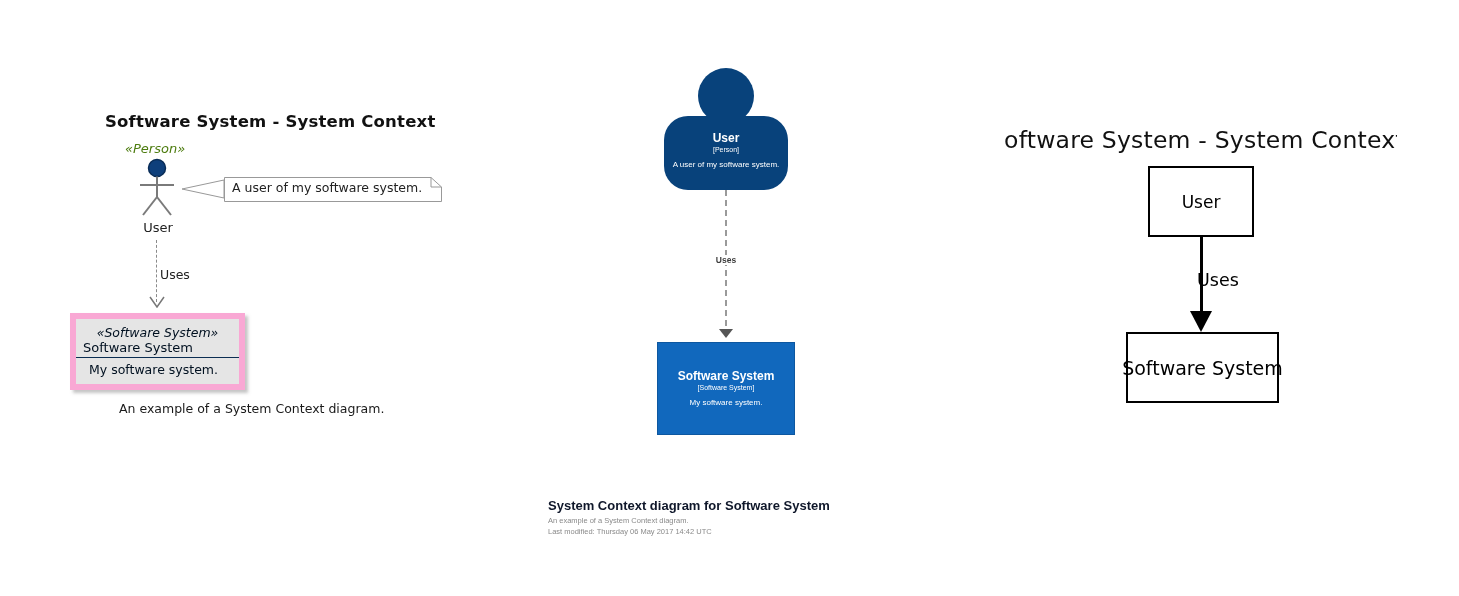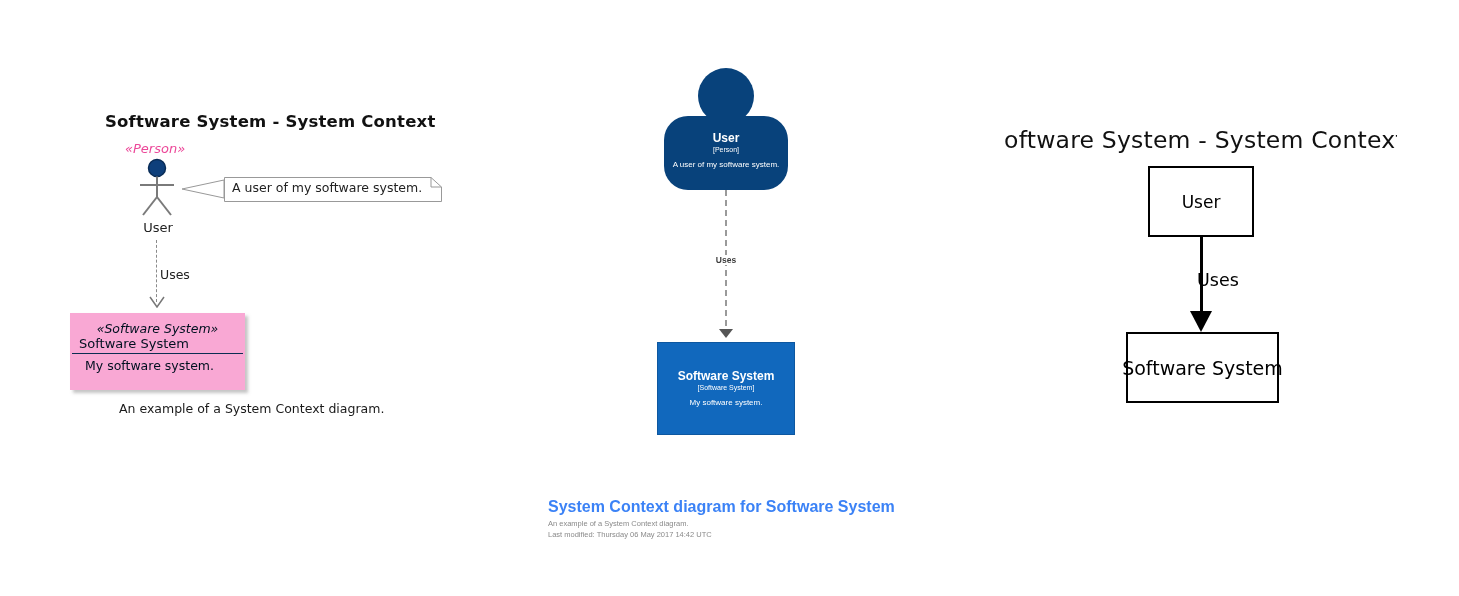--- a/index.html
+++ b/index.html
@@ -3,30 +3,30 @@
 <meta charset="utf-8">
 <style>
   * { margin:0; padding:0; box-sizing:border-box; }
   html,body { background:#fff; }
   body { font-family:"DejaVu Sans", sans-serif; }
   #canvas { position:relative; width:1459px; height:596px; background:#fff; overflow:hidden; }
   .abs { position:absolute; }
 
   
   .l-title { left:105px; top:112px; font-size:16.5px; font-weight:bold; color:#111; letter-spacing:.2px; }
-  .l-stereo { left:125px; top:141px; font-size:13px; font-style:italic; color:#ec4899; }
+  .l-stereo { left:125px; top:141px; font-size:13px; font-style:italic; color:#4d7c0f; }
   .l-actor { left:133px; top:156px; }
   .l-note-wrap { left:224px; top:177px; width:218px; height:25px; }
   .l-note-text { position:absolute; left:8px; top:3px; font-size:12.5px; color:#222; white-space:nowrap; }
   .l-note-pointer { position:absolute; left:-43px; top:2px; }
   .l-user { left:139px; top:220px; width:38px; text-align:center; font-size:13px; color:#222; }
   .l-dash { left:156px; top:240px; height:62px; width:0; border-left:1.5px dashed #8a8a8a; }
   .l-uses { left:160px; top:267px; font-size:12.5px; color:#222; }
   .l-arrow { left:149px; top:296px; }
-  .l-box { left:70px; top:313px; width:175px; height:77px; background:#f9a8d4; border:2px solid #f9a8d4;
+  .l-box { left:70px; top:313px; width:175px; height:77px; background:#e5e5e5; border:6px solid #f9a8d4;
            box-shadow:3px 3px 3px rgba(150,150,150,.55); color:#001020; }
   .l-box-stereo { text-align:center; font-style:italic; font-size:12.5px; padding-top:6px; }
   .l-box-name { font-size:13px; padding-left:7px; margin-top:0px; }
   .l-box-divider { border-top:1.2px solid #0b2d52; margin-top:2px; }
   .l-box-desc { font-size:12.5px; padding-left:13px; margin-top:4px; }
   .l-caption { left:119px; top:401px; font-size:12.5px; color:#1a1a1a; }
 
   
   .m { font-family:"Liberation Sans", sans-serif; }
   .m-head { left:698px; top:68px; width:56px; height:56px; border-radius:50%; background:#08427B; }
@@ -36,21 +36,21 @@
   .m-meta { font-size:7px; margin-top:1px; }
   .m-desc { font-size:8px; margin-top:7px; }
   .m-dash { left:725px; top:190px; height:146px; width:0; border-left:2px dashed #9a9a9a; }
   .m-uses { left:706px; top:255px; width:40px; text-align:center; font-size:8.5px; font-weight:600;
             color:#3d3d3d; background:#fff; }
   .m-arrowhead { left:719px; top:329px; width:0; height:0;
                  border-left:7px solid transparent; border-right:7px solid transparent; border-top:9px solid #555; }
   .m-sys { left:657px; top:342px; width:138px; height:93px; background:#1168BD; border:1px solid #0d57a0;
            color:#fff; text-align:center; padding-top:26px; }
   .m-footer { left:548px; top:498px; }
-  .m-f-title { font-size:16px; font-weight:bold; color:#3b82f6; }
+  .m-f-title { font-size:13px; font-weight:bold; color:#0f172a; }
   .m-f-line { font-size:7.5px; color:#8a8a8a; margin-top:2.5px; }
 
   
   .r-title-clip { left:1004px; top:126px; width:393px; height:33px; overflow:hidden; }
   .r-title { display:inline-block; white-space:nowrap; margin-left:-15px; font-size:23.5px; color:#111; letter-spacing:.2px; }
   .r-box { border:2px solid #000; background:#fff; color:#000; display:flex; align-items:center; justify-content:center; }
   .r-user { left:1148px; top:166px; width:106px; height:71px; font-size:17px; }
   .r-line { left:1200px; top:237px; width:3px; height:78px; background:#000; }
   .r-uses { left:1197px; top:270px; font-size:17.5px; color:#000; }
   .r-arrowhead { left:1190px; top:311px; width:0; height:0;

